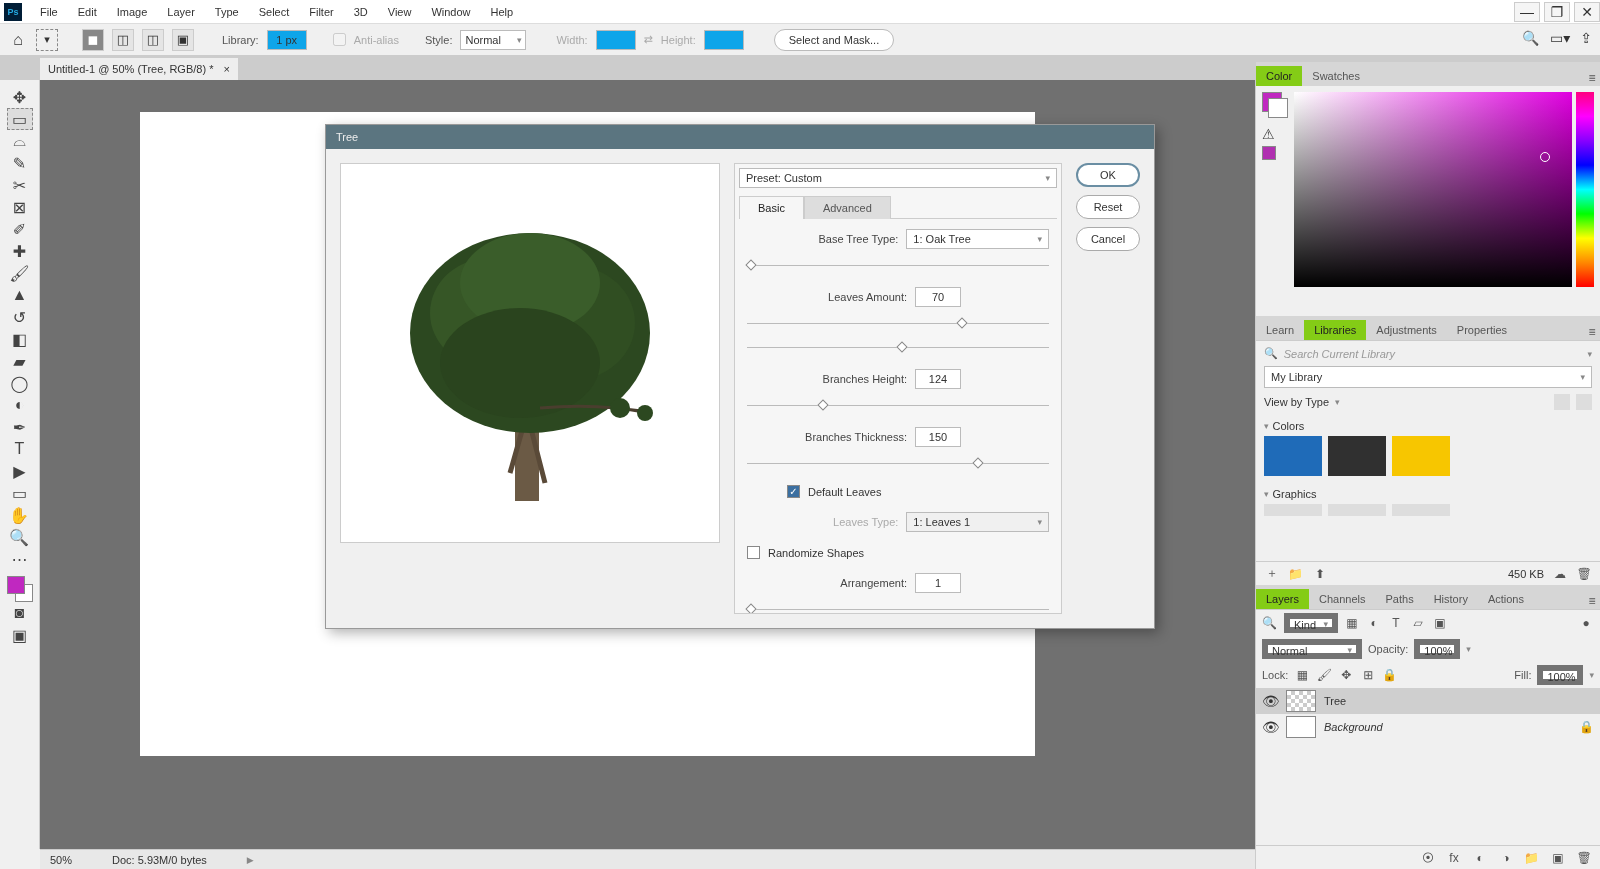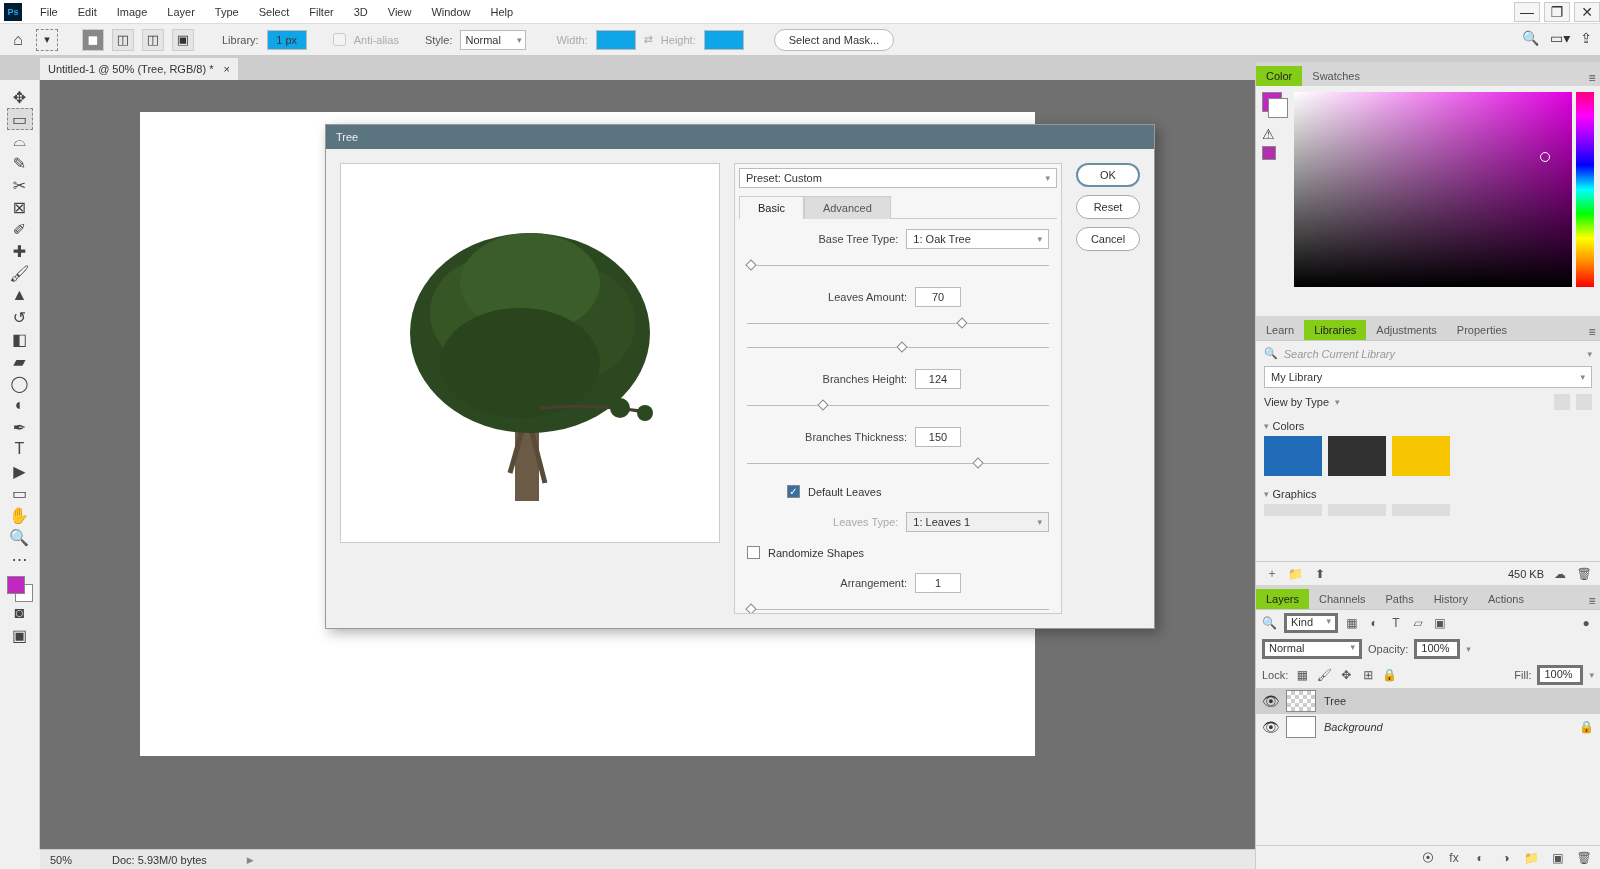--- a/index.html
+++ b/index.html
@@ -53,21 +53,21 @@
 .libview{padding:6px 8px;display:flex;align-items:center;gap:6px}
 .libview .spacer{flex:1}
 .libview .vbtn{width:16px;height:16px;background:#ddd}
 .libgroup{padding:4px 8px;color:#555;display:flex;align-items:center;gap:4px}
 .c-row{display:flex;gap:6px;padding:0 8px}
 .c-sw{width:58px;height:40px}
 .libfoot{margin-top:auto;height:24px;border-top:1px solid #ccc;display:flex;align-items:center;padding:0 8px;gap:8px}
 .libfoot .sp{flex:1}
 .layerspanel{flex:1;border-top:1px solid #ccc;display:flex;flex-direction:column}
 .lrow{display:flex;align-items:center;padding:3px 6px;gap:6px}
-.lrow select,.lrow .selbox{height:20px;border:3px solid #737373;background:#fff;padding:0 4px}
+.lrow select,.lrow .selbox{height:20px;border:6px solid #737373;background:#fff;padding:0 4px}
 .lrow .lbl{color:#555}
 .ic{width:16px;height:16px;display:flex;align-items:center;justify-content:center;font-size:12px;color:#555}
 .layerlist{flex:1;overflow:auto}
 .layer{display:flex;align-items:center;height:26px;padding:0 6px;gap:8px}
 .layer.sel{background:#cfcfcf}
 .eye{width:16px;font-size:14px}
 .thumb{width:30px;height:22px;border:1px solid #888;background:#fff}
 .thumb.trans{background:repeating-conic-gradient(#ccc 0 25%,#fff 0 50%) 0 0/8px 8px}
 .lname{flex:1}
 .lock{font-size:12px}

